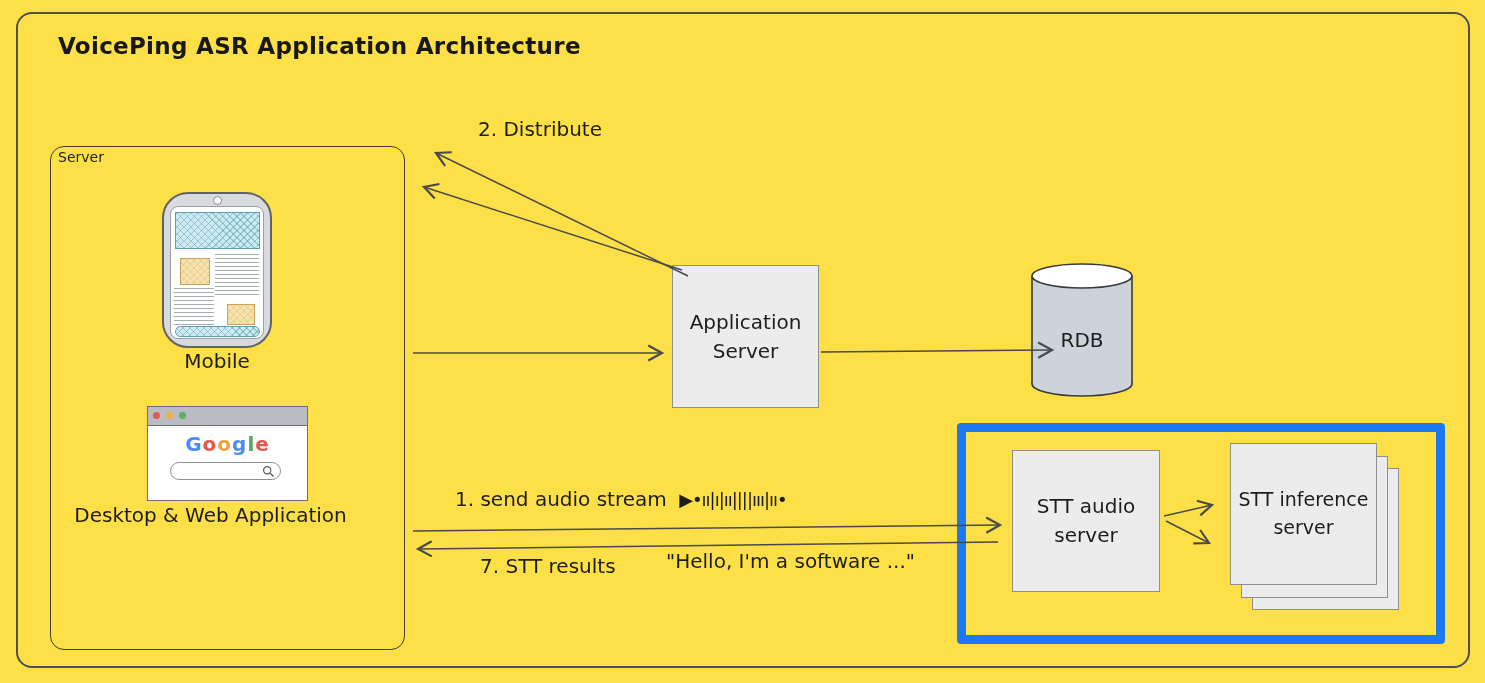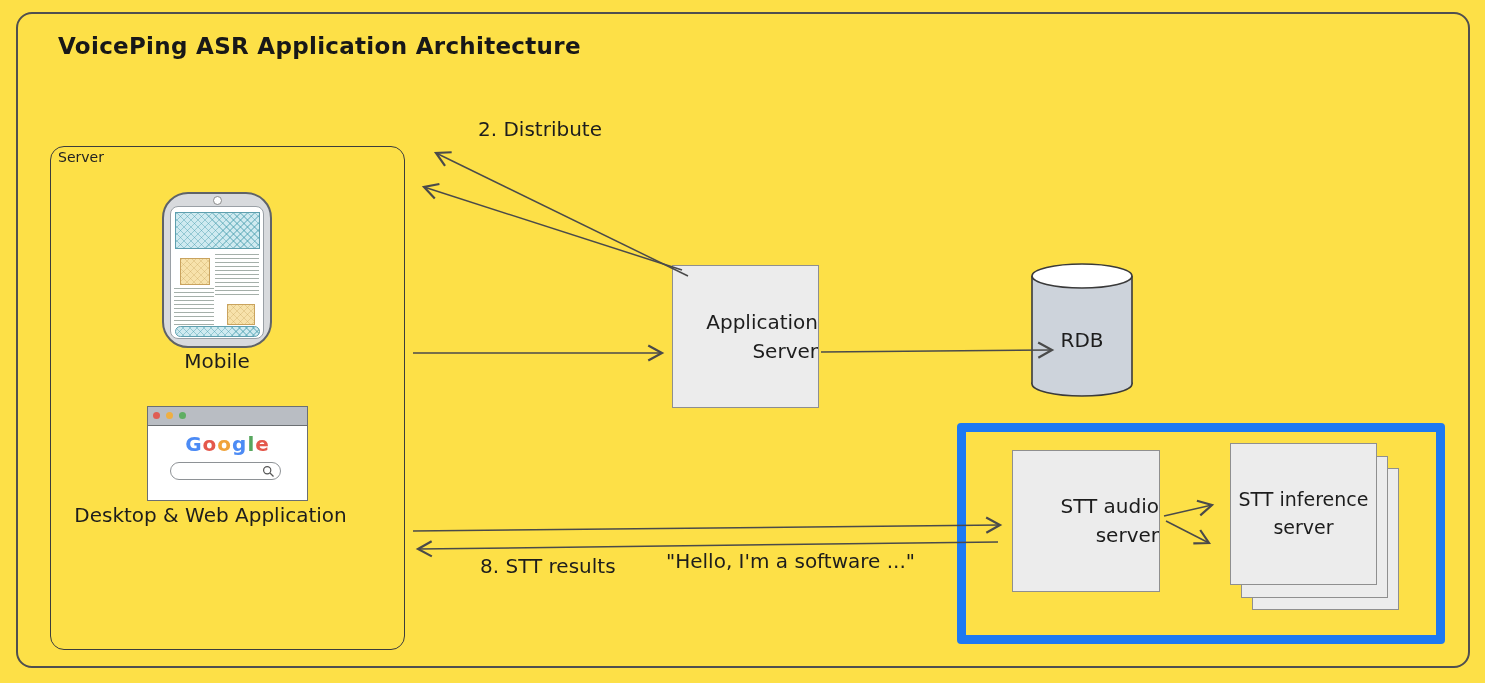--- a/index.html
+++ b/index.html
@@ -46,21 +46,21 @@
   .dot{position:absolute;top:5px;width:7px;height:7px;border-radius:50%;}
   .dot.r{left:5px;background:#e05d55;}
   .dot.y{left:18px;background:#efaf42;}
   .dot.g{left:31px;background:#5fae63;}
   .google{position:absolute;left:0;top:25px;width:100%;text-align:center;font-size:20px;font-weight:600;letter-spacing:1px;}
   .pill{position:absolute;left:22px;top:55px;width:111px;height:18px;border:1.4px solid #8e9296;border-radius:10px;box-sizing:border-box;background:#fff;}
   .mag{position:absolute;right:5px;top:2px;}
 
   
   .node{background:#ececec;border:1.5px solid #8f8f8f;box-sizing:border-box;display:flex;flex-direction:column;
-        align-items:flex-end;justify-content:center;font-size:20px;font-weight:500;line-height:1.45;text-align:center;}
+        align-items:center;justify-content:center;font-size:20px;font-weight:500;line-height:1.45;text-align:center;}
   .app{left:672px;top:265px;width:147px;height:143px;}
   .proxy{left:1012px;top:450px;width:148px;height:142px;}
   .sheet{background:#ececec;border:1.5px solid #8f8f8f;box-sizing:border-box;width:147px;height:142px;}
   .sh-back{left:1252px;top:468px;}
   .sh-mid{left:1241px;top:456px;}
   .sh-front{left:1230px;top:443px;display:flex;flex-direction:column;align-items:center;justify-content:center;
             font-size:19px;font-weight:500;line-height:1.45;text-align:center;}
 
   
   .cyl{left:1030px;top:262px;width:104px;height:138px;}
@@ -145,21 +145,25 @@
   </div>
 
   <div class="abs sheet sh-back"></div>
   <div class="abs sheet sh-mid"></div>
   <div class="abs sheet sh-front">
     <span>STT inference</span>
     <span>server</span>
   </div>
 
   <div class="abs hand-label f4">2. Distribute</div>
-  <div class="abs hand-label f2">8. STT results</div>
+  <div class="abs hand-label f1">
+    <span>1. send audio stream</span>
+    <span class="wave">▶•ıı|ı|ıı||||ııı|ıı•</span>
+  </div>
+  <div class="abs hand-label f2">7. STT results</div>
   <div class="abs hand-label quote">"Hello, I'm a software ..."</div>
 
   <svg class="arrows" width="1485" height="683" viewBox="0 0 1485 683">
     <defs>
       <marker id="ah" viewBox="-12 -8 16 16" refX="0" refY="0" markerWidth="22" markerHeight="22" orient="auto" markerUnits="userSpaceOnUse">
         <path d="M-10,-5.5 L0,0 L-10,5.5" fill="none" stroke="#4a4a4a" stroke-width="1.6"></path>
       </marker>
     </defs>
     <g stroke="#4a4a4a" stroke-width="1.5" fill="none">
       <line x1="688" y1="276" x2="436" y2="153" marker-end="url(#ah)"></line>

